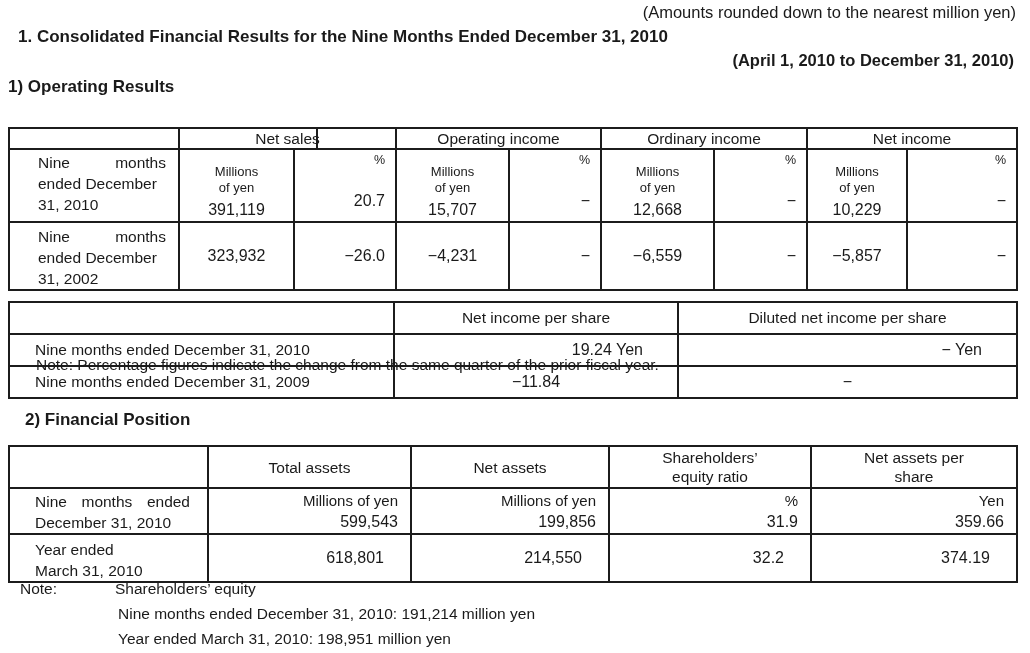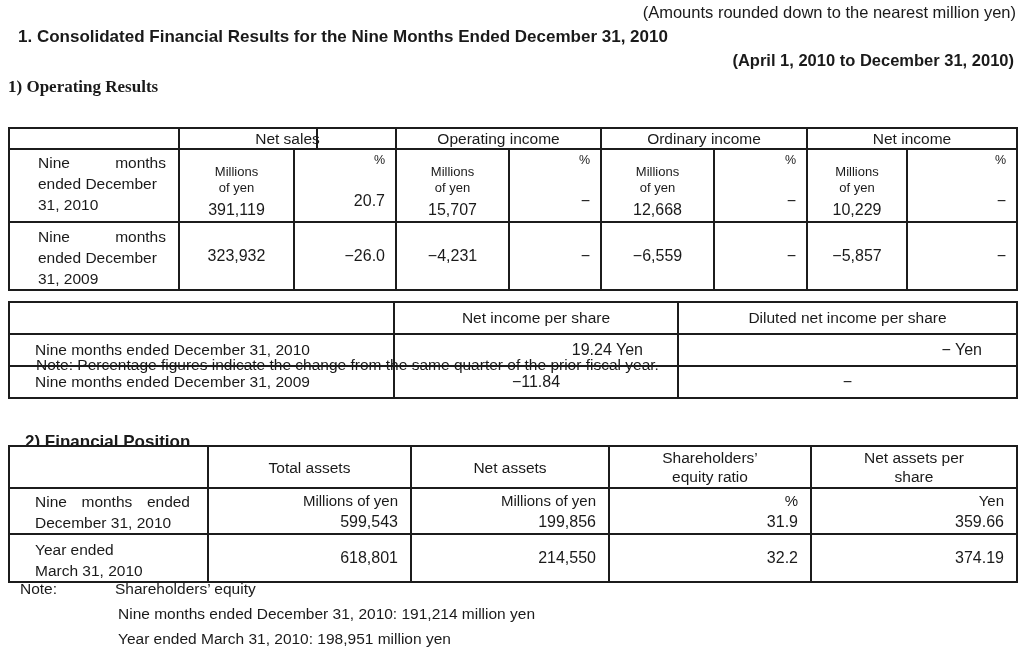--- a/index.html
+++ b/index.html
@@ -10,22 +10,22 @@
     color: #1a1a1a;
     position: relative;
     overflow: hidden;
   }
   .abs { position: absolute; }
 
   
   .amounts-note   { top: 3px;  right: 14px; font-size: 16.5px; }
   .doc-title      { top: 27px; left: 18px;  font-size: 17px; font-weight: bold; }
   .period-note    { top: 51px; right: 16px; font-size: 16.5px; font-weight: bold; }
-  .sec1-heading   { top: 77px; left: 8px;   font-size: 17px; font-weight: bold; font-family: Liberation Serif, serif; }
-  .sec2-heading   { top: 432px; left: 25px; font-size: 17px; font-weight: bold; }
+  .sec1-heading   { top: 77px; left: 8px;   font-size: 17px; font-weight: bold; }
+  .sec2-heading   { top: 410px; left: 25px; font-size: 17px; font-weight: bold; }
 
   
   table { border-collapse: collapse; table-layout: fixed; background: #fff; }
   td { border: 2px solid #1c1c1c; overflow: hidden; }
 
   
   .t1 { top: 127px; left: 8px; width: 1008px; }
   .t1 .hdr td { height: 21px; text-align: center; font-size: 15.5px; padding: 0; position: relative; }
   .t1 .r1 td { height: 67px; vertical-align: top; }
   .t1 .r2 td { height: 68px; vertical-align: middle; }
@@ -53,21 +53,21 @@
 
   
   .t3 { top: 445px; left: 8px; width: 1008px; }
   .t3 .hdr td { height: 42px; text-align: center; font-size: 15.5px; line-height: 19px; vertical-align: middle; }
   .t3 .r1 td { height: 45px; vertical-align: top; }
   .t3 .r2 td { height: 42px; vertical-align: middle; }
   .t3 .rowhdr { padding: 2px 17px 0 25px; font-size: 15.5px; line-height: 21px; }
   .t3 .r2 .rowhdr { vertical-align: middle; padding-top: 4px; }
   .t3 .unit { font-size: 15px; line-height: 20px; padding: 2px 12px 0 0; text-align: right; }
   .t3 .val  { font-size: 16px; line-height: 21px; text-align: right; padding-right: 12px; }
-  .t3 .v2   { font-size: 16px; text-align: right; padding-right: 12px; }
+  .t3 .v2   { font-size: 16px; text-align: right; padding-right: 26px; }
 
   
   .bnote-label { top: 580px; left: 20px;  font-size: 15.5px; }
   .bnote-title { top: 580px; left: 115px; font-size: 15.5px; }
   .bnote-l2    { top: 605px; left: 118px; font-size: 15.5px; }
   .bnote-l3    { top: 630px; left: 118px; font-size: 15.5px; }
 </style>
 </head>
 <body>
 
@@ -142,21 +142,21 @@
       <div class="pval">−</div>
     </td>
   </tr>
   <tr class="r2">
     <td class="rowhdr">
       <div class="jline">
             <span>Nine</span>
             <span>months</span>
           </div>
       <div>ended December</div>
-      <div>31, 2009</div>
+      <div>31, 2002</div>
     </td>
     <td class="c2">323,932</td>
     <td class="p2">−26.0</td>
     <td class="c2">−4,231</td>
     <td class="p2">−</td>
     <td class="c2">−6,559</td>
     <td class="p2">−</td>
     <td class="c2">−5,857</td>
     <td class="p2">−</td>
   </tr>

